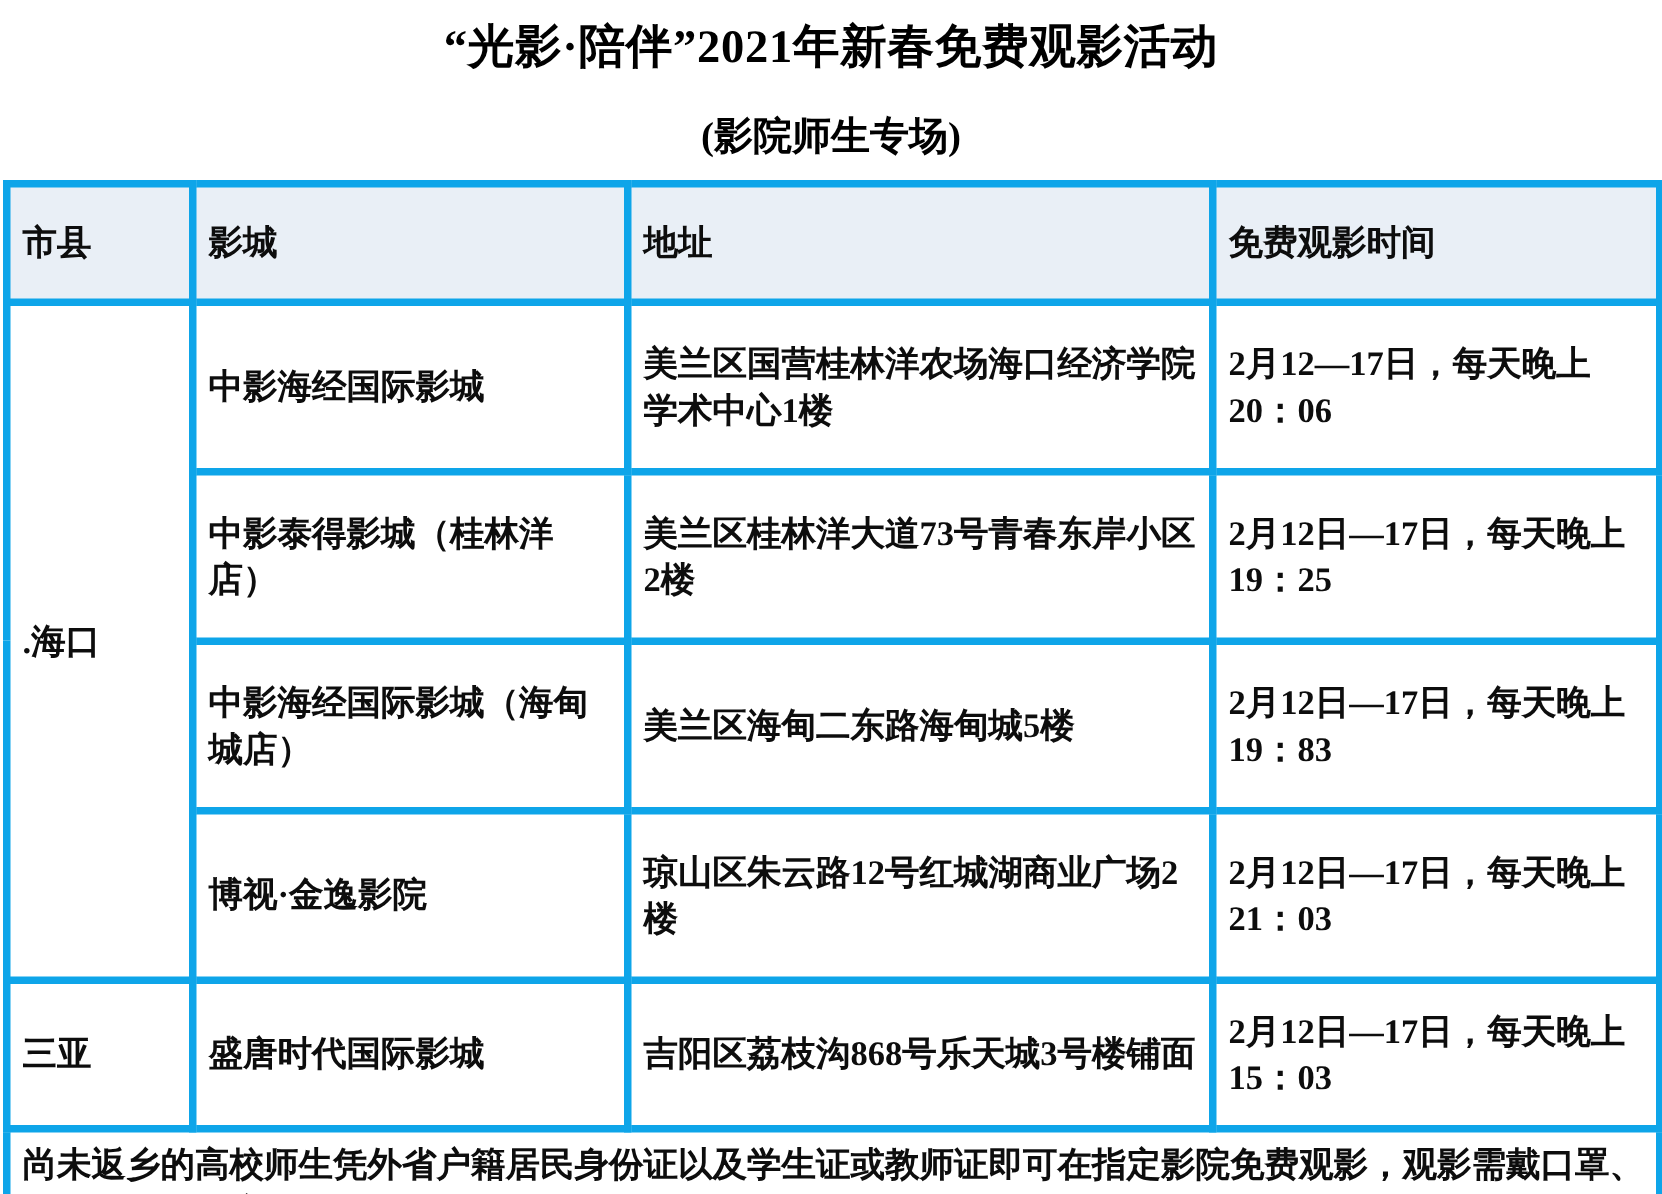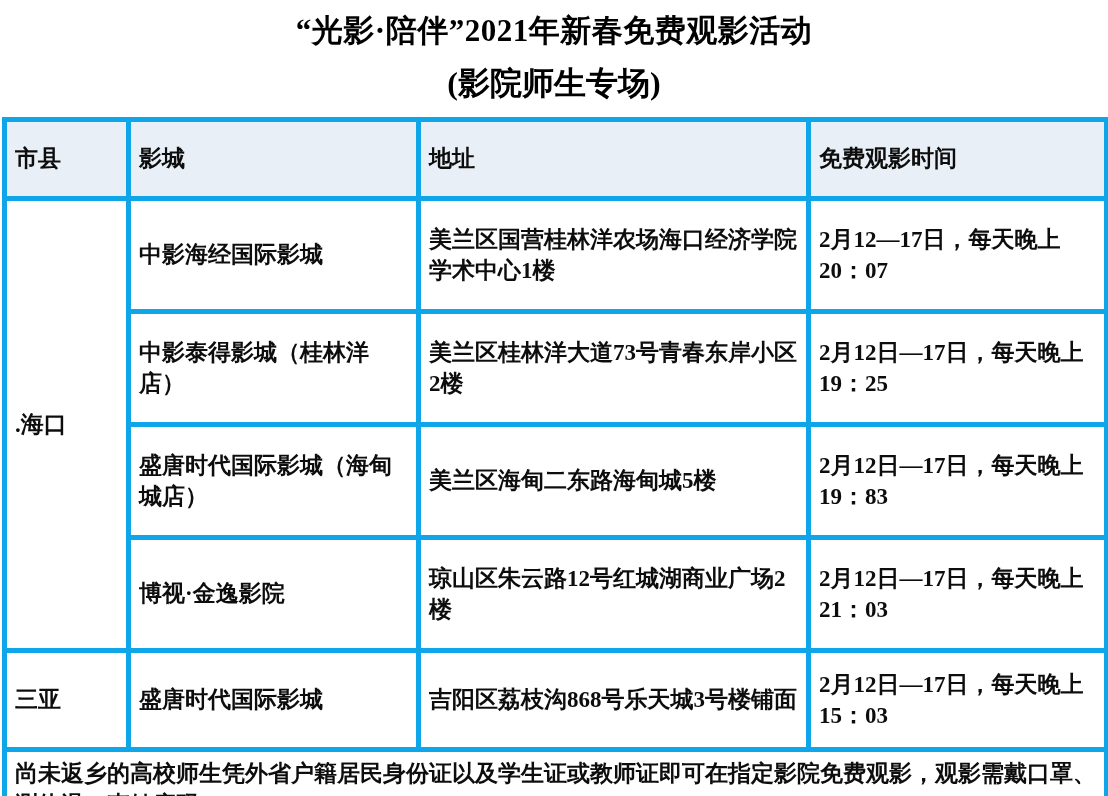--- a/index.html
+++ b/index.html
@@ -27,25 +27,25 @@
     text-align: center;
   }
   .title-main {
     font-size: 31px;
     font-weight: bold;
     letter-spacing: 0.5px;
     line-height: 1.25;
     color: #000000;
   }
   .title-sub {
-    font-size: 32px;
+    font-size: 26px;
     font-weight: bold;
     line-height: 1.5;
     color: #000000;
-    margin-top: 8px;
+    margin-top: 20px;
   }
   table.schedule {
     border-collapse: collapse;
     width: 1104px;
     margin: 0 2px;
     table-layout: fixed;
   }
   table.schedule td, table.schedule th {
     border: 5px solid #0ea5e9;
     padding: 6px 8px;
@@ -112,29 +112,29 @@
         <th>影城</th>
         <th>地址</th>
         <th>免费观影时间</th>
       </tr>
     </thead>
     <tbody>
       <tr class="row-tall">
         <td class="city" rowspan="4">.海口</td>
         <td class="cinema">中影海经国际影城</td>
         <td class="addr">美兰区国营桂林洋农场海口经济学院学术中心1楼</td>
-        <td class="time">2月12—17日，每天晚上20：07</td>
+        <td class="time">2月12—17日，每天晚上20：06</td>
       </tr>
       <tr class="row-tall">
         <td class="cinema">中影泰得影城（桂林洋店）</td>
         <td class="addr">美兰区桂林洋大道73号青春东岸小区2楼</td>
         <td class="time">2月12日—17日，每天晚上19：25</td>
       </tr>
       <tr class="row-tall">
-        <td class="cinema">盛唐时代国际影城（海甸城店）</td>
+        <td class="cinema">中影海经国际影城（海甸城店）</td>
         <td class="addr">美兰区海甸二东路海甸城5楼</td>
         <td class="time">2月12日—17日，每天晚上19：83</td>
       </tr>
       <tr class="row-tall">
         <td class="cinema">博视·金逸影院</td>
         <td class="addr">琼山区朱云路12号红城湖商业广场2楼</td>
         <td class="time">2月12日—17日，每天晚上21：03</td>
       </tr>
       <tr class="row-sanya">
         <td class="city">三亚</td>

